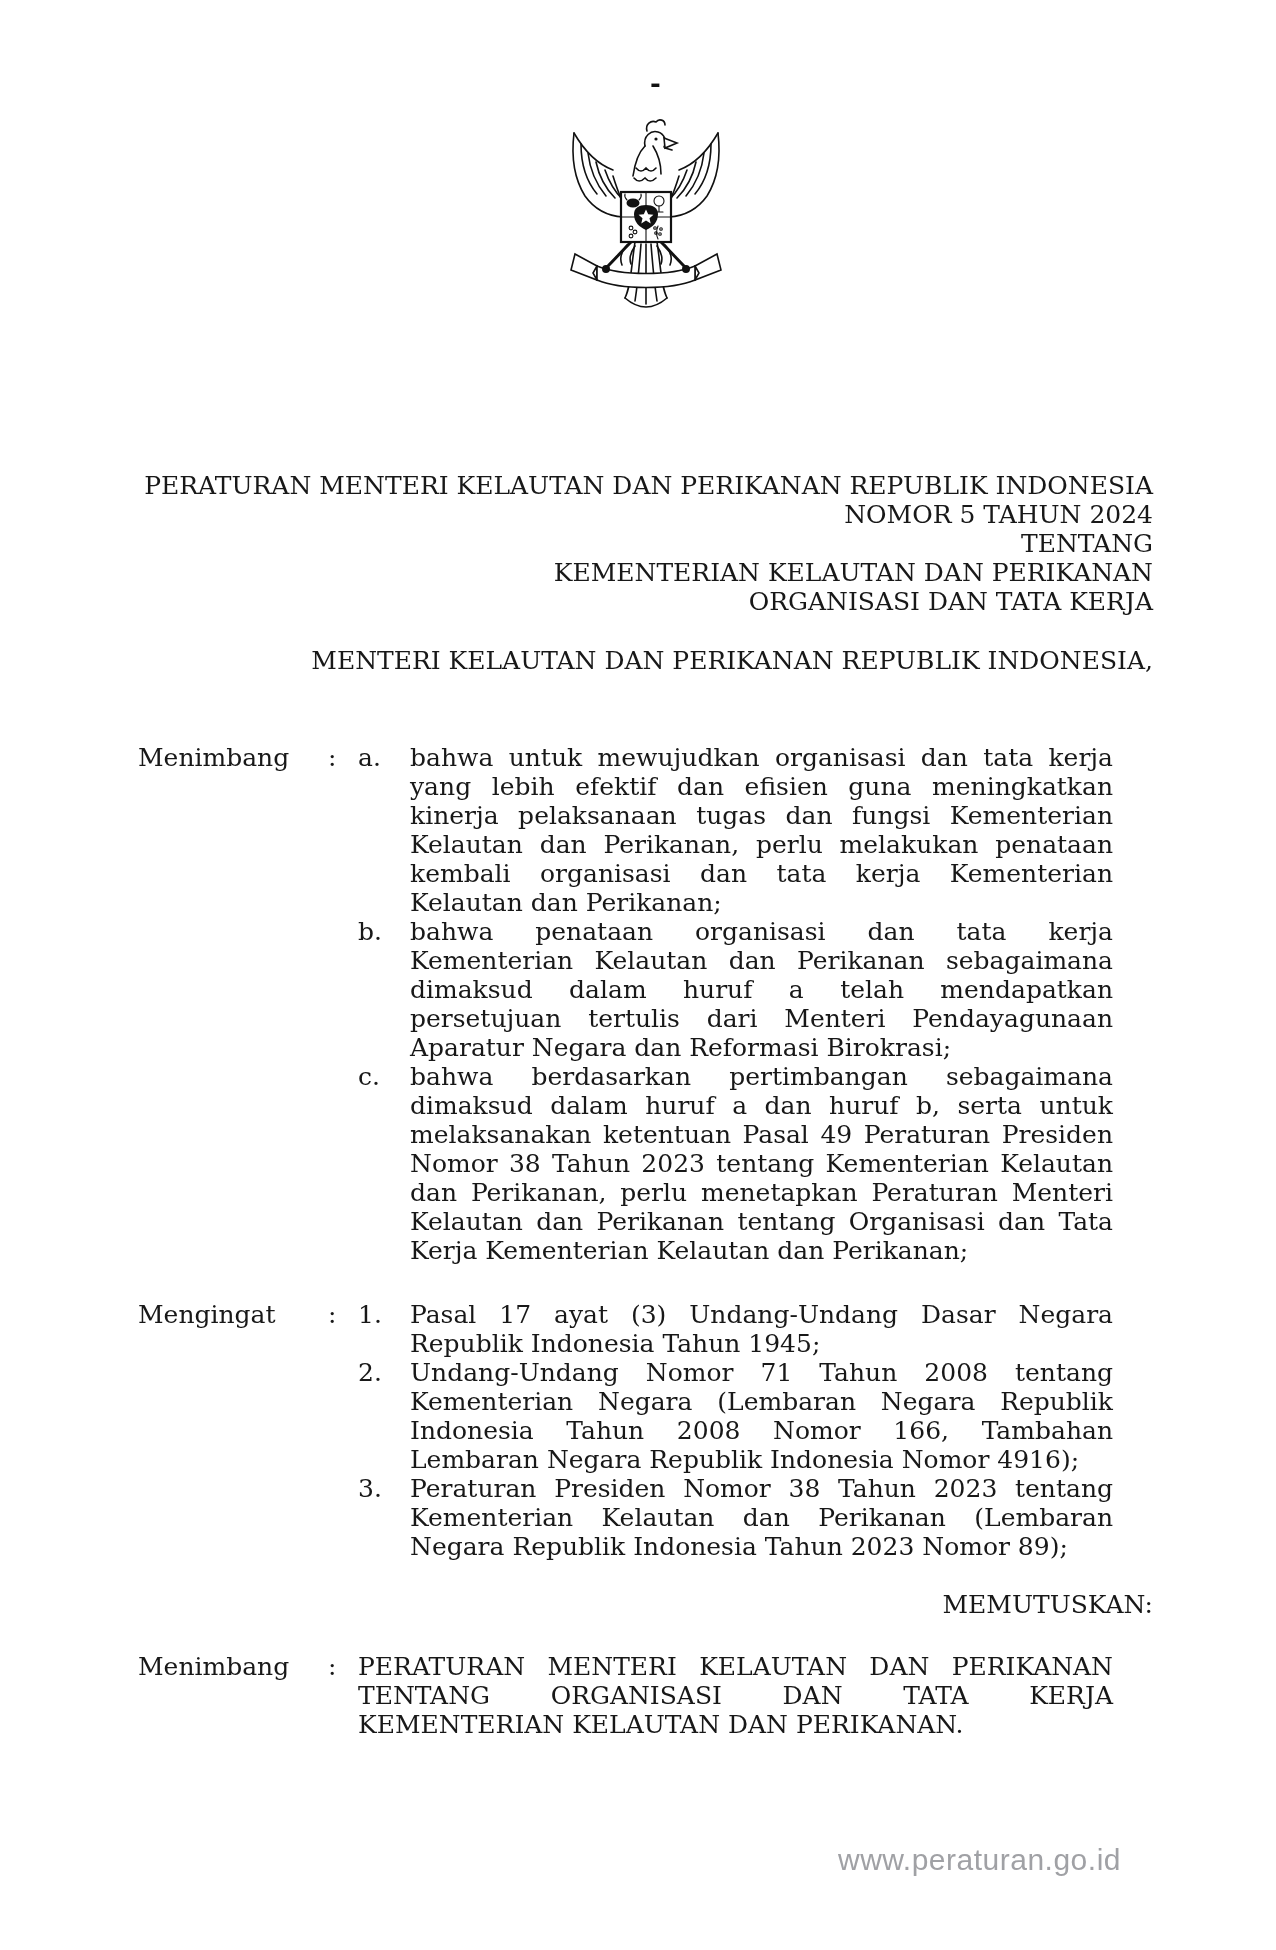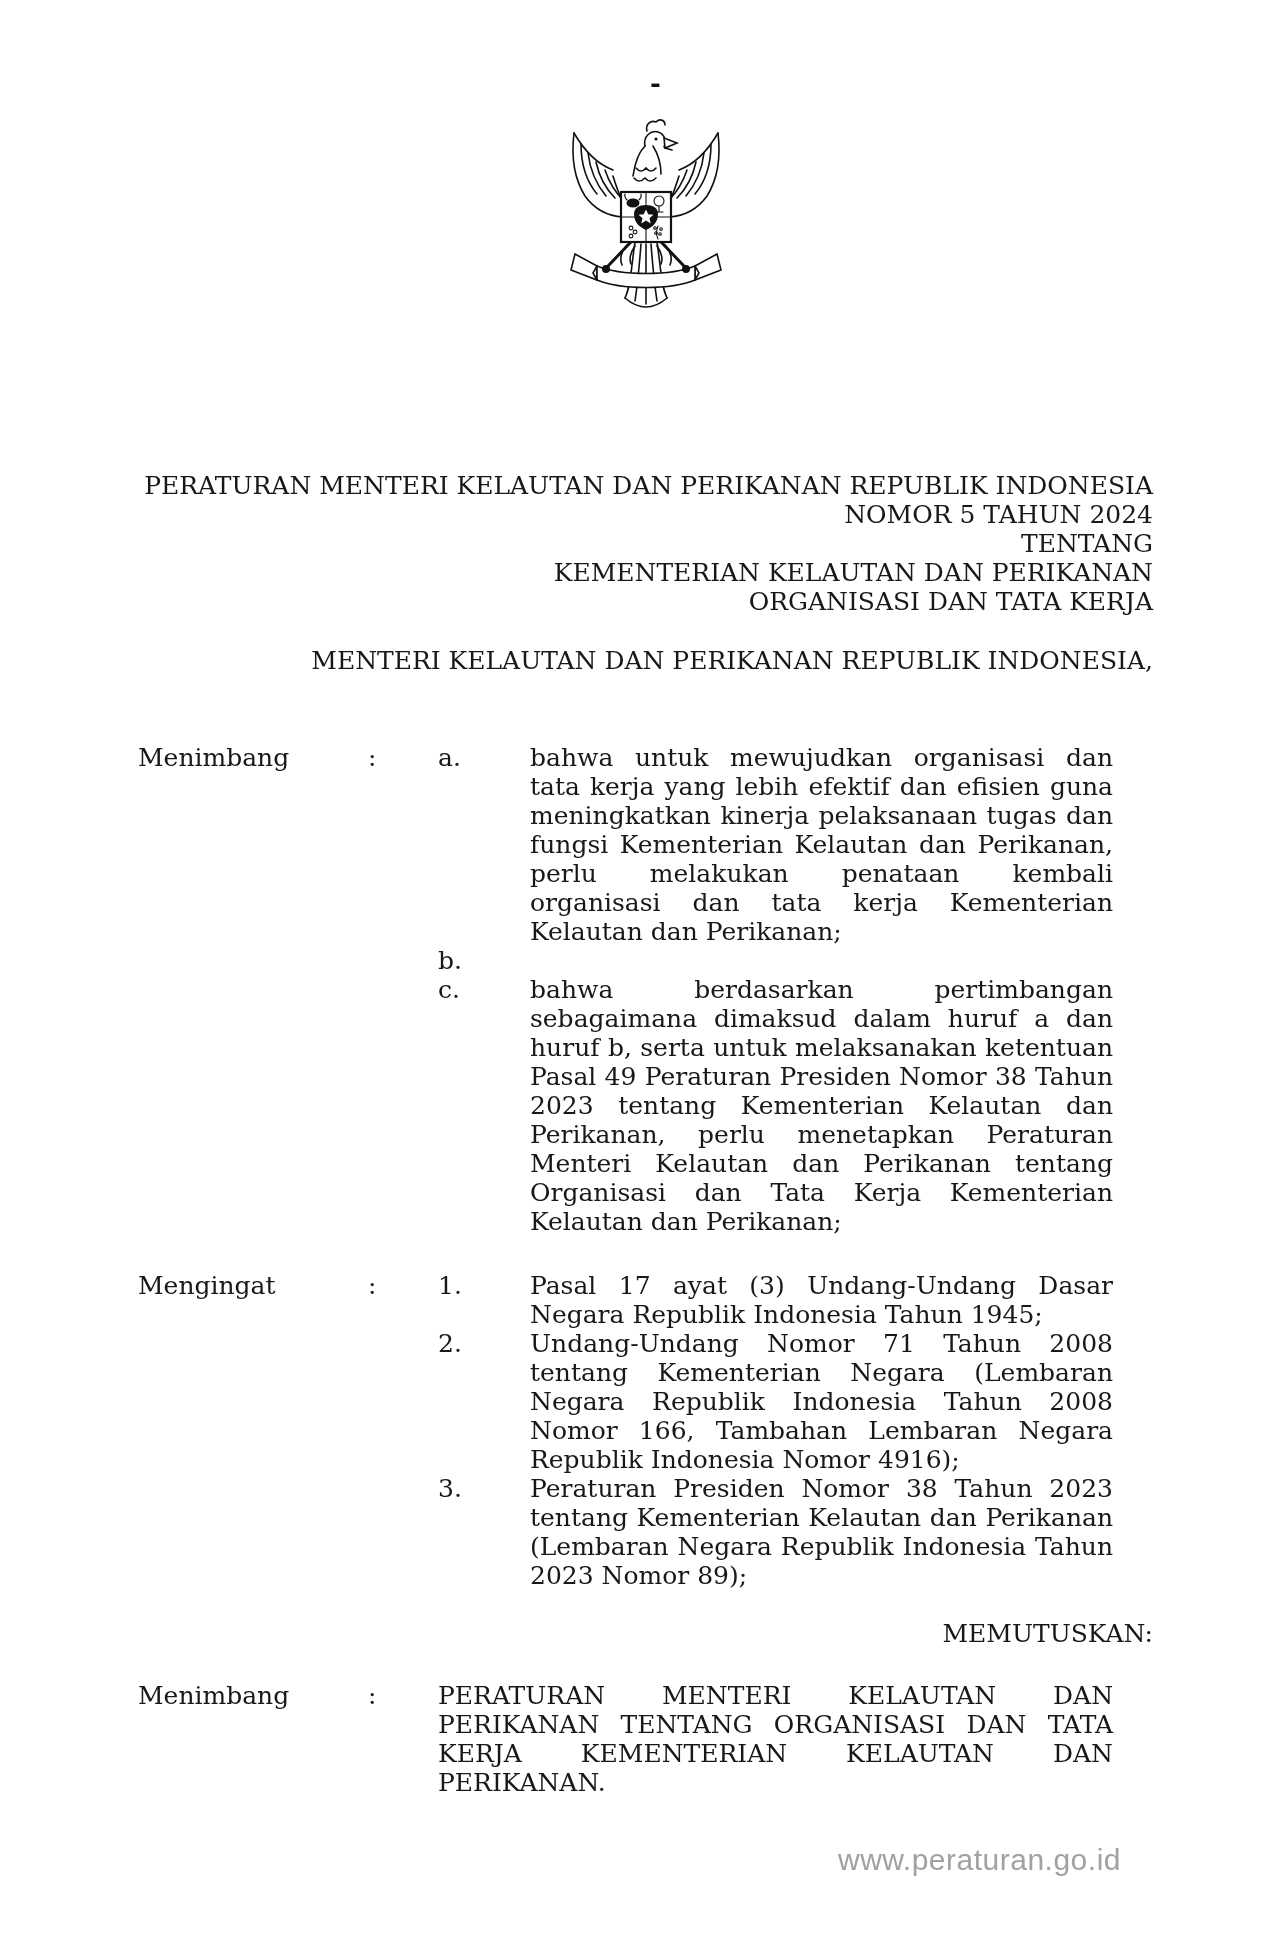--- a/index.html
+++ b/index.html
@@ -21,21 +21,21 @@
   }
   .emblem svg { width:100%; height:100%; }
   .content {
     position:absolute; top:471px; left:138px; width:975px;
     font-size:25px; line-height:29px;
   }
   .centered { text-align:right; margin-right:-40px; }
   .title-block { margin-bottom:30px; }
   .invocation { margin-bottom:29px; }
   .authority  { margin-bottom:68px; }
-  .clause-row { display:grid; grid-template-columns:190px 30px 52px 1fr;gap:40px; }
+  .clause-row { display:grid; grid-template-columns:190px 30px 52px 1fr; }
   .clause-row.no-marker { grid-template-columns:190px 30px 1fr; }
   .item-text { text-align:justify; }
   .section-considering { margin-bottom:35px; }
   .section-remembering { margin-bottom:29px; }
   .decision { margin-bottom:33px; }
   .watermark {
     position:absolute; top:1843px; left:838px;
     font-family:"Liberation Sans", sans-serif;
     font-size:30px; color:#a0a1a5; letter-spacing:0.5px;
   }
@@ -149,20 +149,21 @@
       <div class="clause-row">
         <div class="clause-label">Menimbang</div>
         <div class="clause-colon">:</div>
         <div class="item-marker">a.</div>
         <div class="item-text">bahwa untuk mewujudkan organisasi dan tata kerja yang lebih efektif dan efisien guna meningkatkan kinerja pelaksanaan tugas dan fungsi Kementerian Kelautan dan Perikanan, perlu melakukan penataan kembali organisasi dan tata kerja Kementerian Kelautan dan Perikanan;</div>
       </div>
       <div class="clause-row">
         <div class="clause-label"></div>
         <div class="clause-colon"></div>
         <div class="item-marker">b.</div>
+        <div class="item-text">bahwa penataan organisasi dan tata kerja Kementerian Kelautan dan Perikanan sebagaimana dimaksud dalam huruf a telah mendapatkan persetujuan tertulis dari Menteri Pendayagunaan Aparatur Negara dan Reformasi Birokrasi;</div>
       </div>
       <div class="clause-row">
         <div class="clause-label"></div>
         <div class="clause-colon"></div>
         <div class="item-marker">c.</div>
         <div class="item-text">bahwa berdasarkan pertimbangan sebagaimana dimaksud dalam huruf a dan huruf b, serta untuk melaksanakan ketentuan Pasal 49 Peraturan Presiden Nomor 38 Tahun 2023 tentang Kementerian Kelautan dan Perikanan, perlu menetapkan Peraturan Menteri Kelautan dan Perikanan tentang Organisasi dan Tata Kerja Kementerian Kelautan dan Perikanan;</div>
       </div>
     </section>
 
     <section class="section-remembering">

